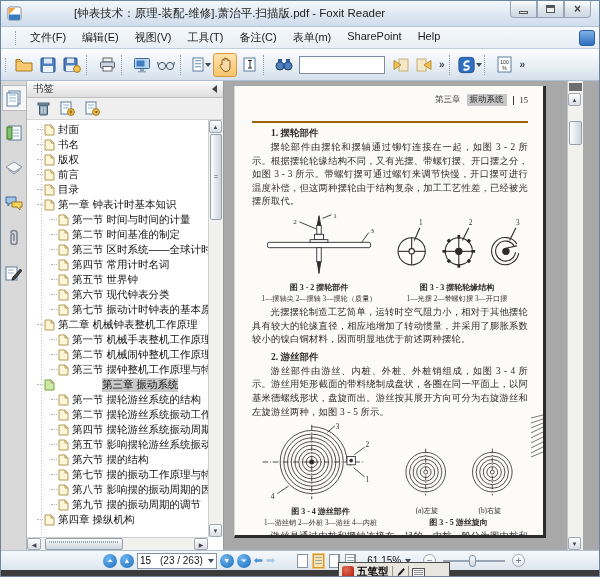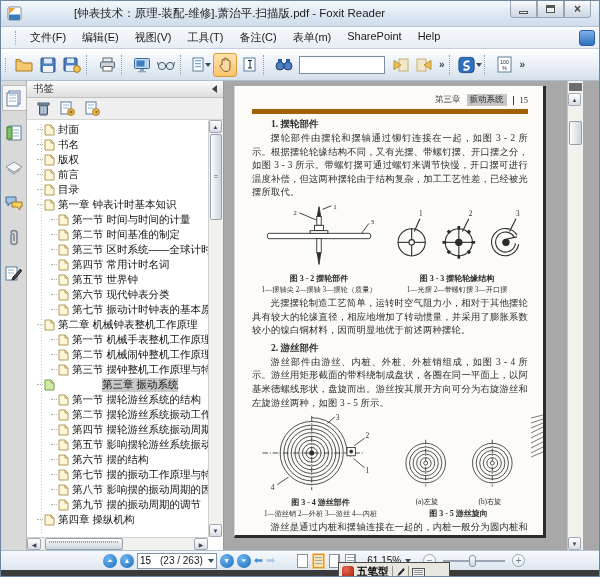--- a/index.html
+++ b/index.html
@@ -82,21 +82,21 @@
   .h-thumb { position:relative; width:78px; height:12px; background:linear-gradient(#fdfdfd,#ccd4dd); border:1px solid #93a0ae; border-radius:2px; margin-left:4px; }
   .grip { position:absolute; left:3px; right:3px; top:50%; height:4px; margin-top:-2px;
     background:repeating-linear-gradient(#9aa4b0 0 1px,transparent 1px 2px); }
 
   
   .docarea { position:absolute; left:224px; top:0; right:16px; bottom:0; background:#a8a8a8; overflow:hidden; }
   .doc-page { position:absolute; left:9px; top:5px; width:312px; height:452px; background:#fcfbf7;
     border-right:3px solid #2c2c2c; border-bottom:3px solid #2c2c2c; border-left:1px solid #d8d8d4;
     padding:8px 15px 0 17px; overflow:hidden; font-family:"Liberation Serif", serif; color:#2c2c2c; }
   .pg-head { display:flex; justify-content:flex-end; align-items:center; font-size:8.5px; gap:6px;
-    border-bottom:5px solid #a16207; padding-bottom:3px; }
+    border-bottom:2px solid #a16207; padding-bottom:15px; }
   .pg-head .hl { background:#c6c6c6; padding:0 3px; }
   .pg-head .vr { width:1px; height:9px; background:#3a3a3a; }
   .doc-h { font-size:9.5px; font-weight:bold; text-indent:2em; margin-top:4px; }
   .doc-p { font-size:9.3px; line-height:13.6px; text-align:justify; text-indent:2em; margin-top:1px; letter-spacing:.2px; }
   .fig-row { display:flex; justify-content:space-around; align-items:flex-end; margin:4px 0 2px; }
   figure { text-align:center; }
   .fig-cap { font-size:8px; font-weight:bold; margin-top:1px; }
   .fig-leg { font-size:7.2px; color:#333; margin-top:1px; }
   .fig-sub { display:flex; justify-content:space-around; font-size:7.2px; }
   .scan-mark { position:absolute; right:-2px; top:328px; }

